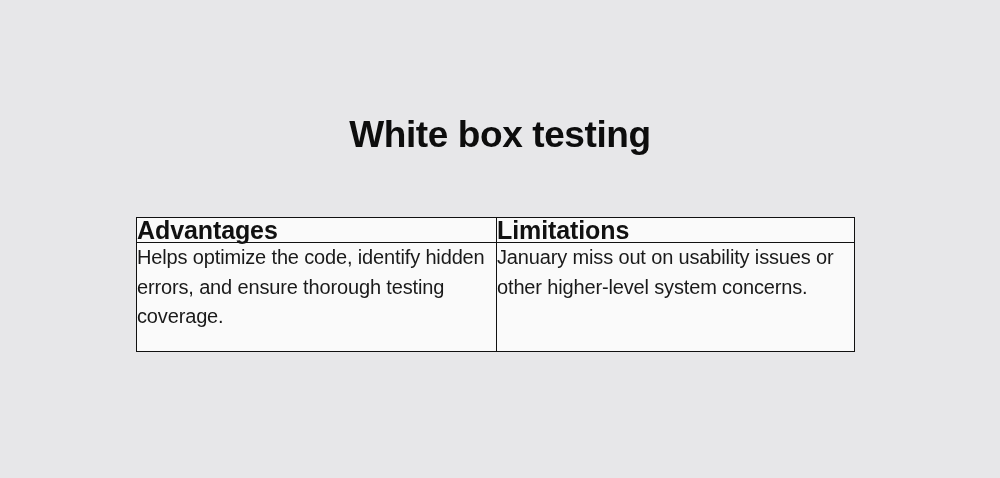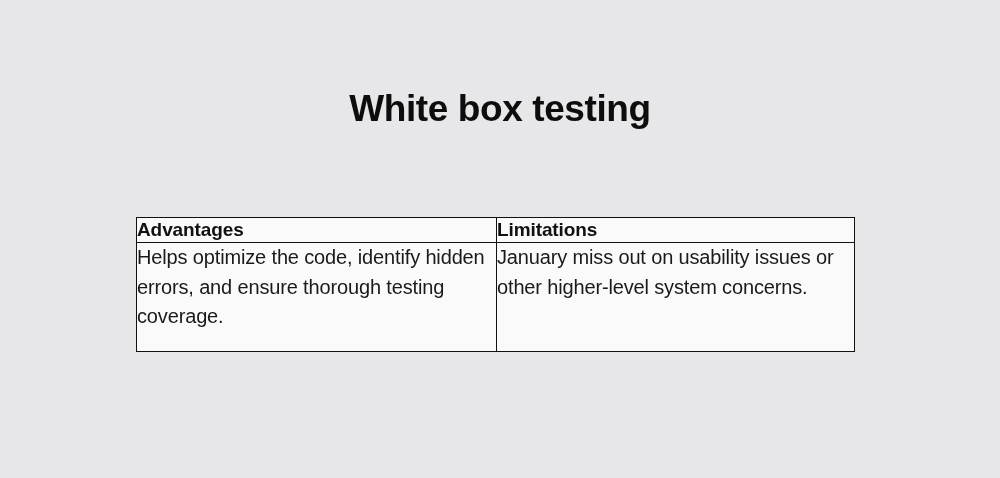--- a/index.html
+++ b/index.html
@@ -16,21 +16,21 @@
     position: relative;
   }
 
   .page {
     position: absolute;
     inset: 0;
   }
 
   .page-title {
     position: absolute;
-    top: 61px;
+    top: 87px;
     left: 0;
     width: 1000px;
     text-align: center;
     font-size: 37px;
     font-weight: bold;
     letter-spacing: -0.4px;
     color: #0d0d0d;
     line-height: 46px;
   }
 
@@ -51,21 +51,21 @@
     text-align: left;
     vertical-align: top;
     padding: 0;
   }
 
   .comparison-table col.col-left  { width: 360px; }
   .comparison-table col.col-right { width: 358px; }
 
   .head-cell {
     padding: 13px 16px 14px 17px;
-    font-size: 19px;
+    font-size: 25px;
     font-weight: bold;
     color: #111111;
     line-height: 24px;
     letter-spacing: -0.1px;
   }
 
   .body-cell {
     padding: 15px 20px 22px 17px;
     font-size: 20px;
     font-weight: normal;

